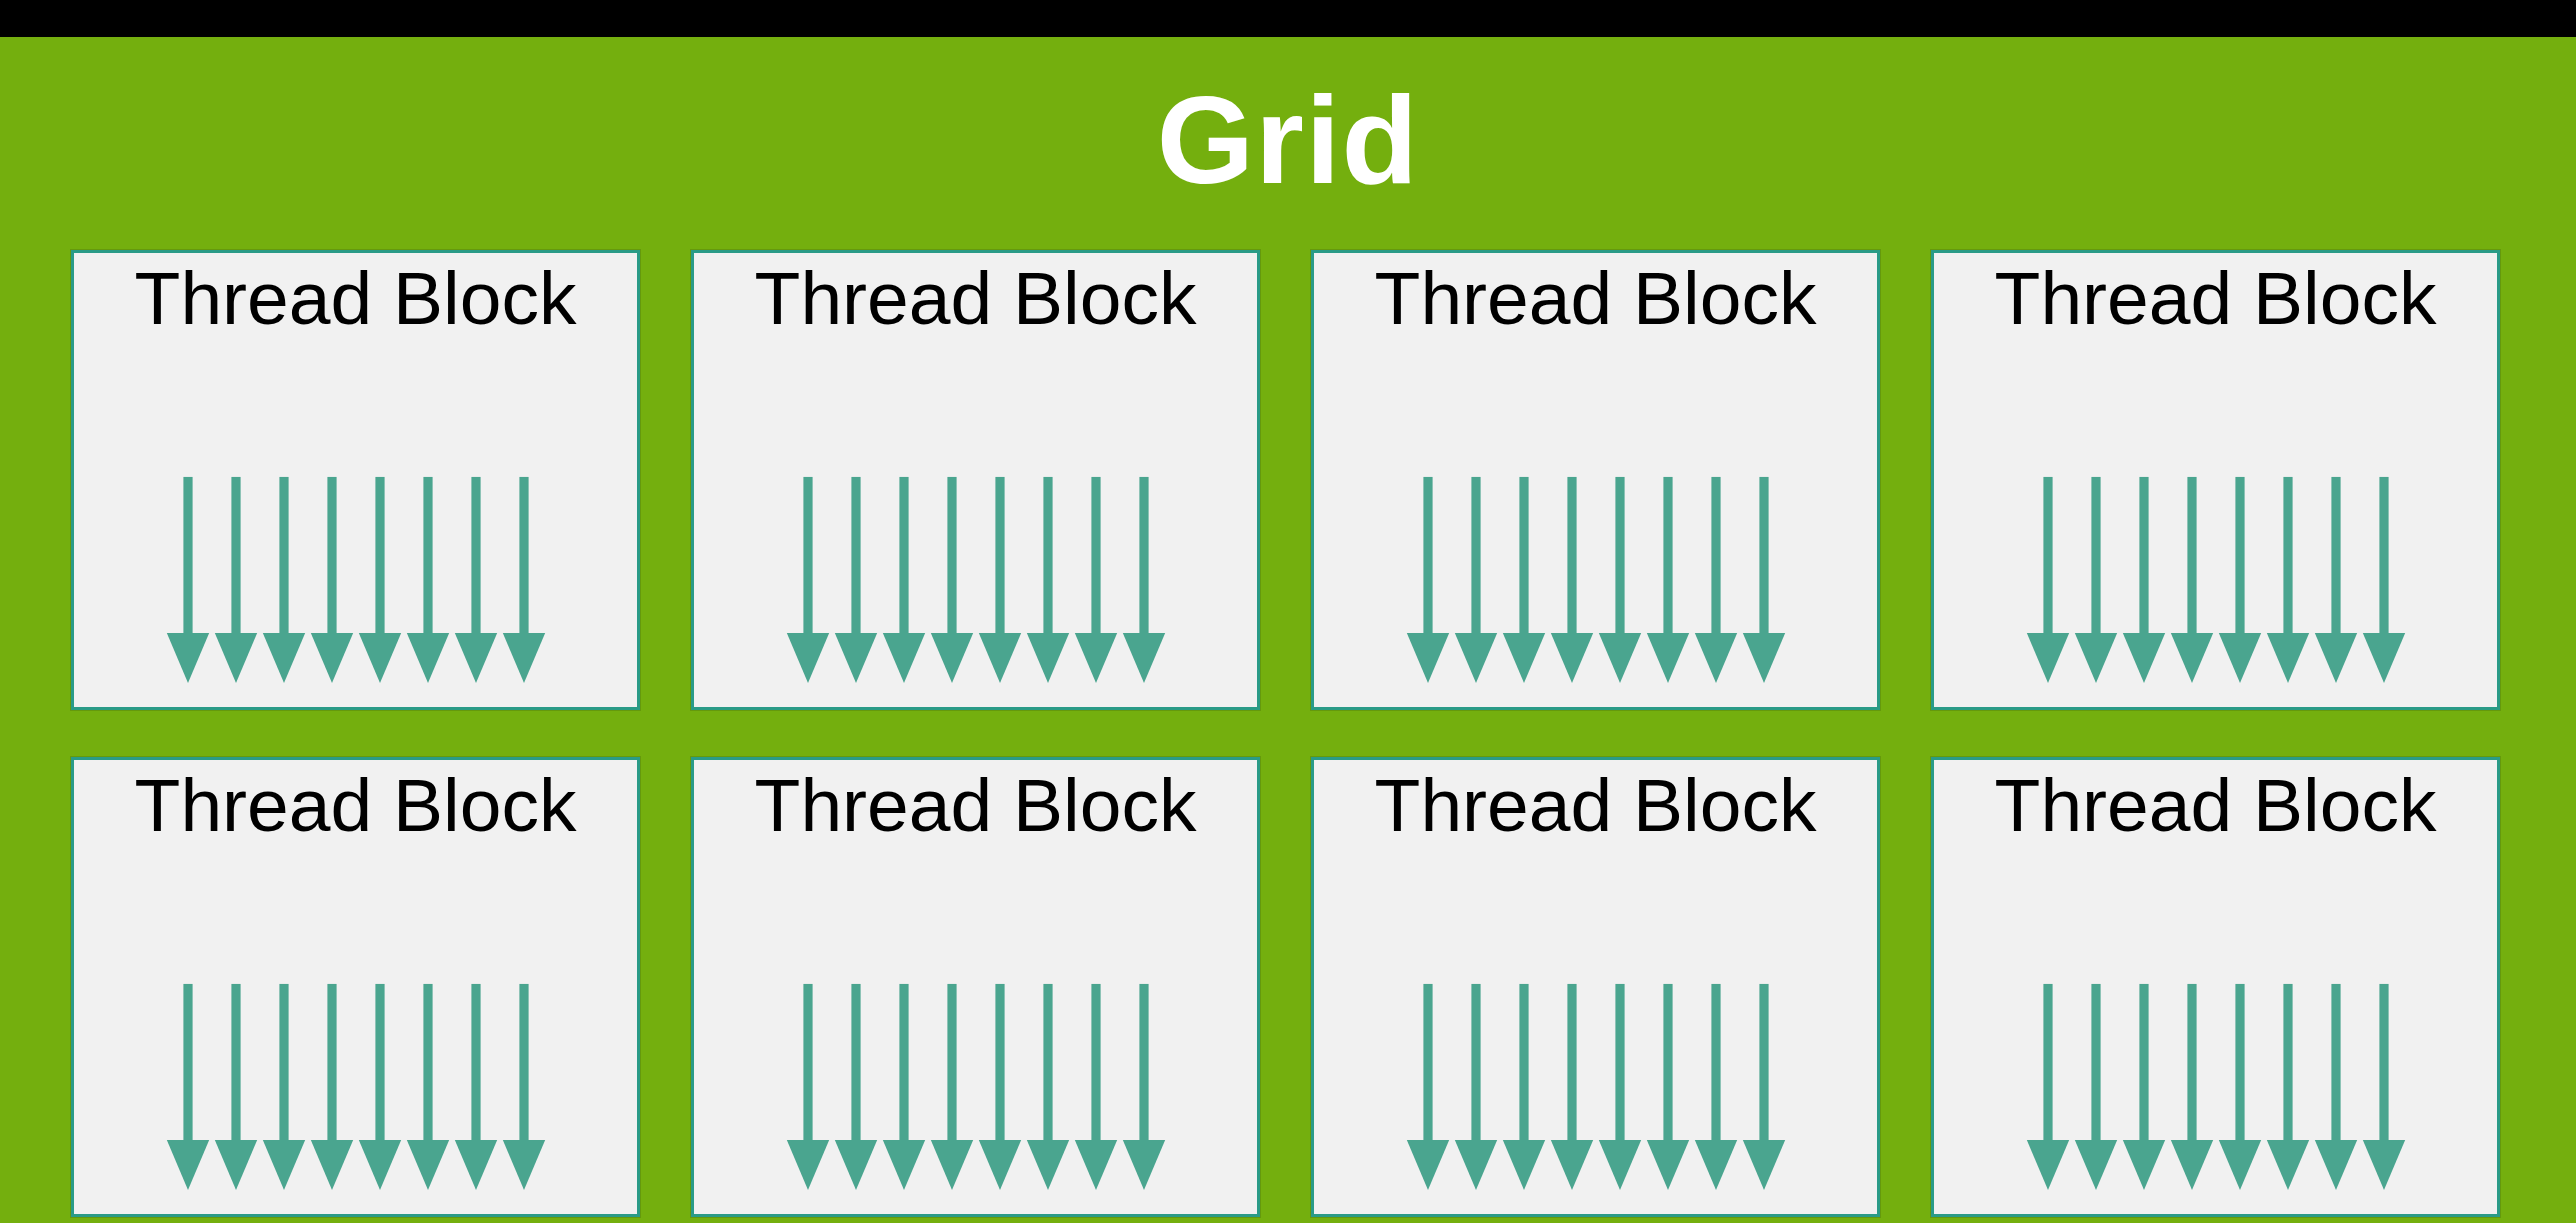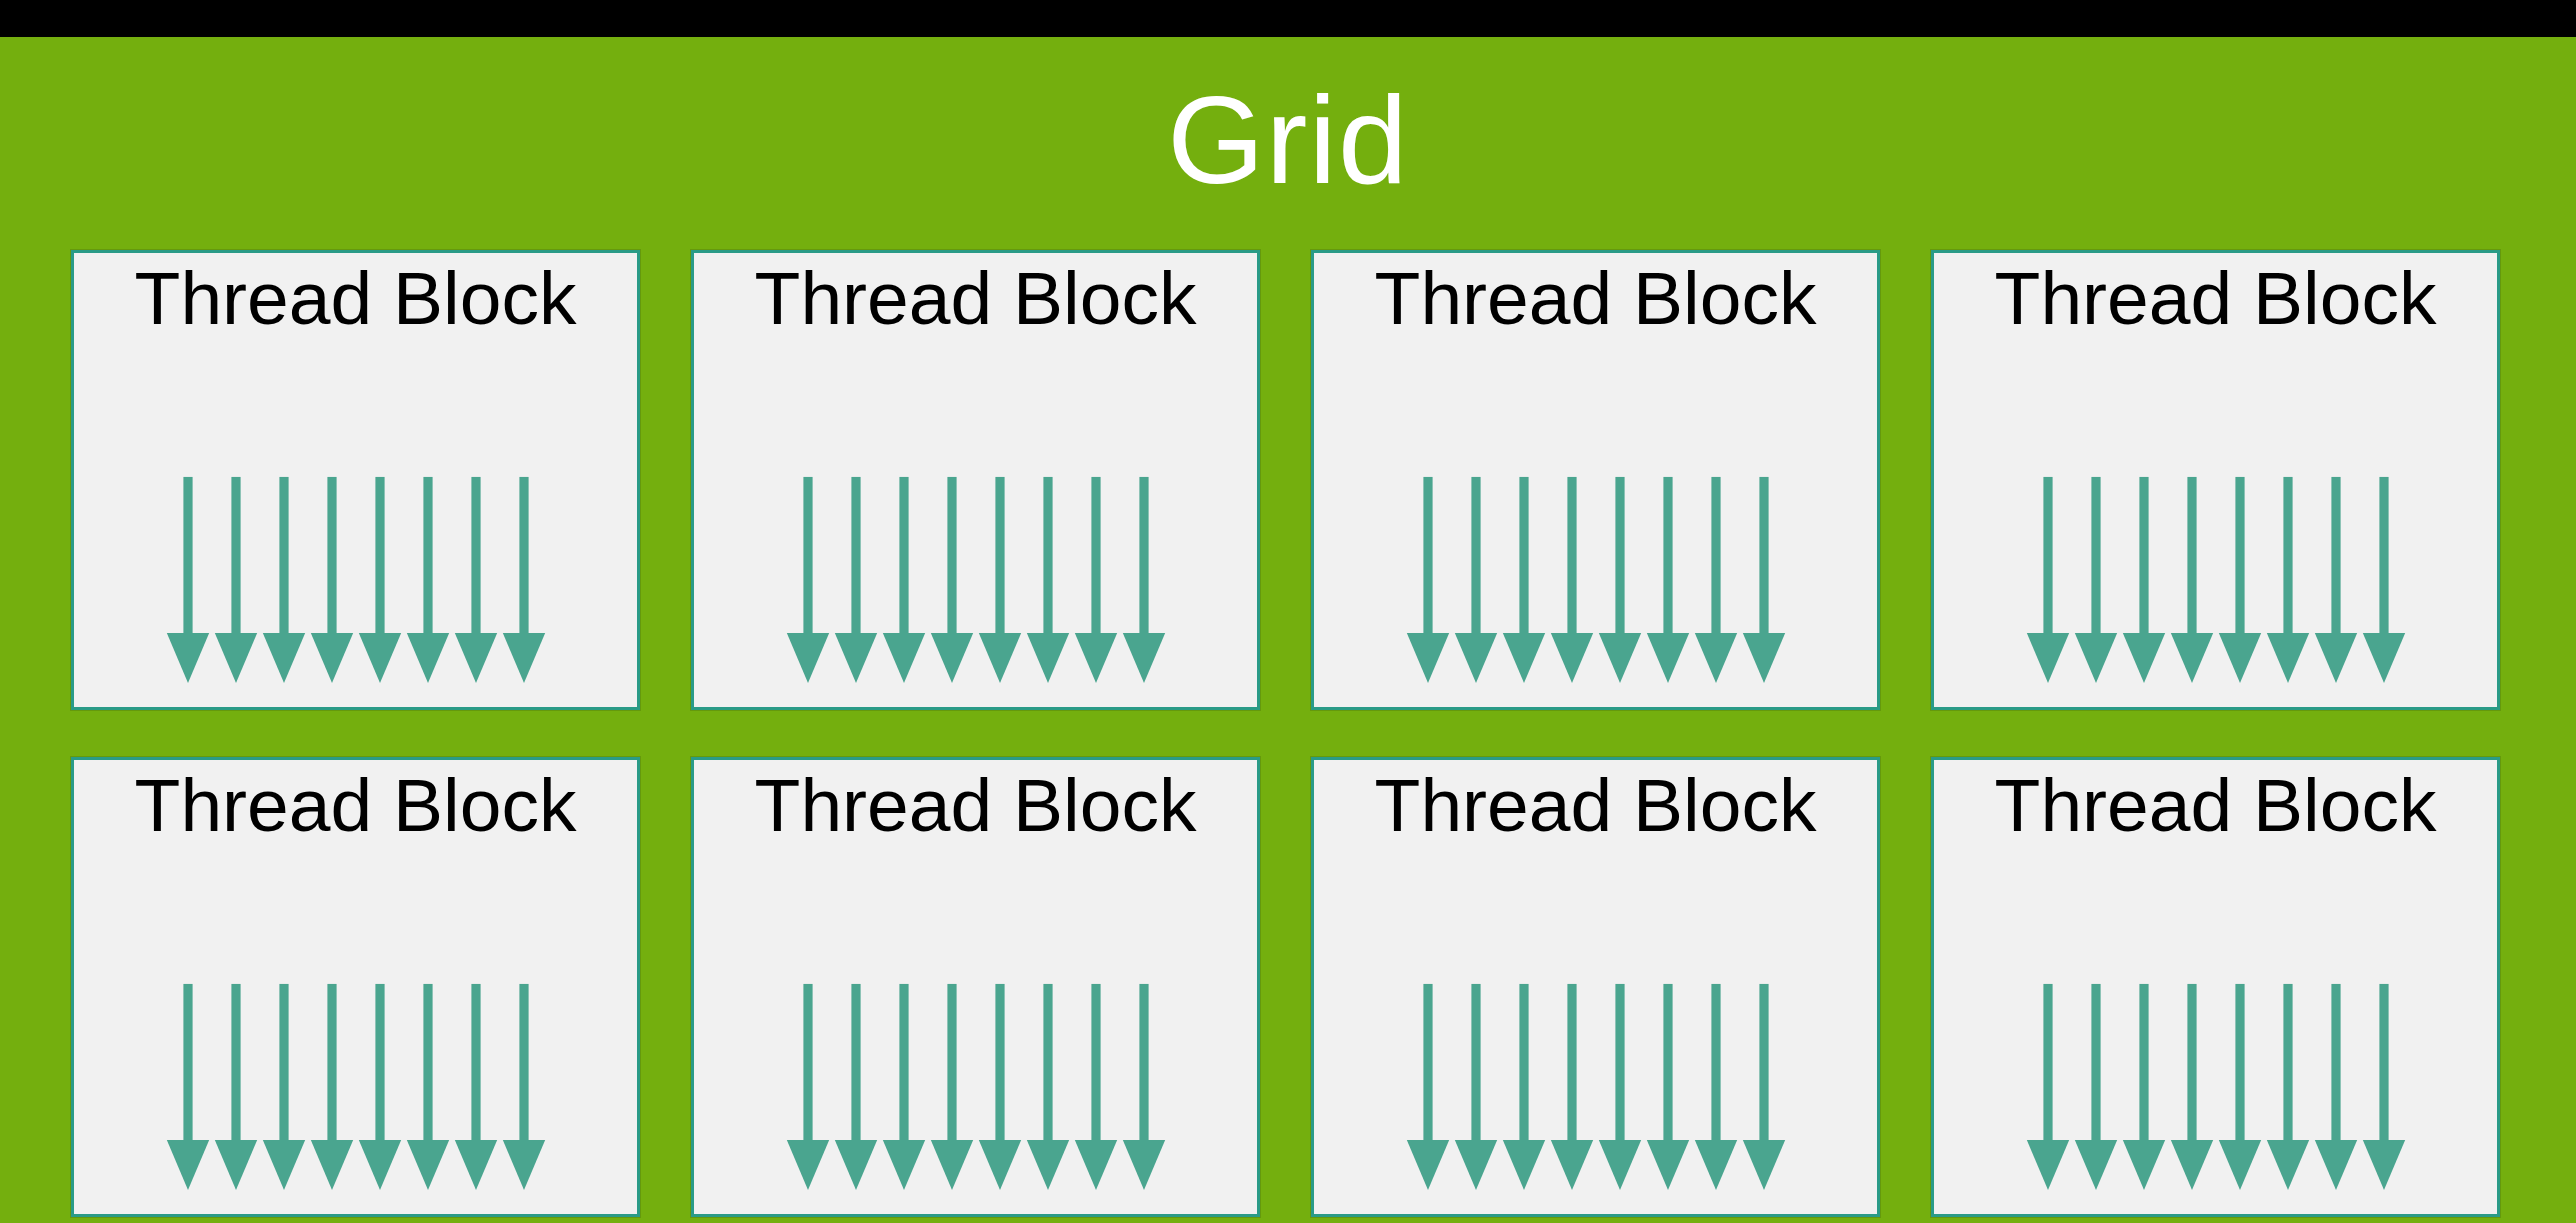--- a/index.html
+++ b/index.html
@@ -22,21 +22,21 @@
     position:absolute;top:0;left:0;width:2576px;height:37px;
     background:var(--c-topbar);
   }
   .green-panel{
     position:absolute;top:37px;left:0;width:2576px;height:1187px;
     background:var(--c-bg);
   }
   .grid-title{
     position:absolute;top:40px;left:0;width:2576px;
     text-align:center;
-    font-size:125px;line-height:1;font-weight:400;
+    font-size:125px;line-height:1;font-weight:700;
     color:var(--c-title);
     letter-spacing:1.4px;
   }
   .blocks-grid{
     position:absolute;top:213px;left:71px;
     display:grid;
     grid-template-columns:repeat(4,569px);
     column-gap:51px;row-gap:47px;
   }
   .thread-block{

